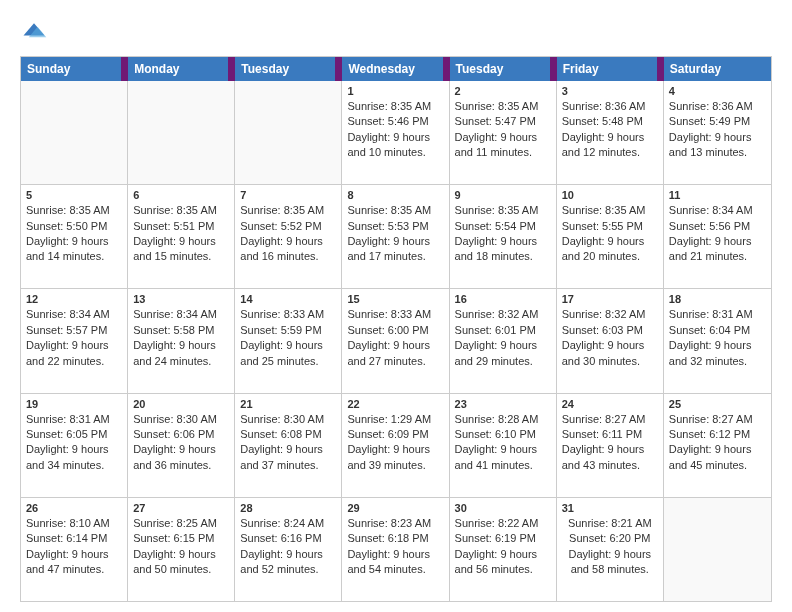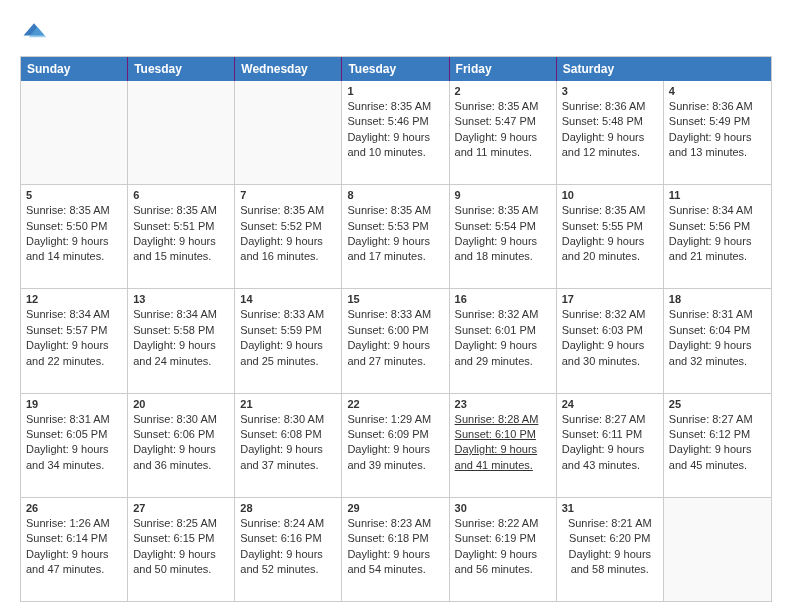--- a/index.html
+++ b/index.html
@@ -58,21 +58,21 @@
       display: grid;
       grid-template-columns: repeat(7, 1fr);
       background: #3a7abf;
     }
     .cal-header-cell {
       color: #fff;
       font-size: 12px;
       font-weight: bold;
       padding: 5px 6px;
       text-align: left;
-      border-right: 1px solid #701a75;
+      border-right: 7px solid #701a75;
     }
     .cal-header-cell:last-child { border-right: none; }
     .calendar-body {
       display: flex;
       flex-direction: column;
       flex: 1;
     }
     .cal-row {
       display: grid;
       grid-template-columns: repeat(7, 1fr);
@@ -119,20 +119,21 @@
     </div>
     <div class="title-block">
       <div class="main-title"></div>
       <div class="subtitle"></div>
     </div>
   </div>
 
   <div style="flex:1; display:flex; flex-direction:column; border:1px solid #ccc;">
     <div class="calendar-header">
     <div class="cal-header-cell">Sunday</div>
+        <div class="cal-header-cell">Monday</div>
         <div class="cal-header-cell">Tuesday</div>
         <div class="cal-header-cell">Wednesday</div>
         <div class="cal-header-cell">Tuesday</div>
         <div class="cal-header-cell">Friday</div>
         <div class="cal-header-cell">Saturday</div>
       </div>
     <div class="calendar-body">
     <div class="cal-row">
           <div class="cal-cell empty"></div>
           <div class="cal-cell empty"></div>
@@ -292,21 +293,21 @@
           </div>
           <div class="cal-cell">
             <span class="cell-day">22</span>
             <div class="cell-info" style="white-space: pre-line;">Sunrise: 1:29 AM
 Sunset: 6:09 PM
 Daylight: 9 hours
 and 39 minutes.</div>
           </div>
           <div class="cal-cell">
             <span class="cell-day">23</span>
-            <div class="cell-info" style="white-space: pre-line; text-decoration: underline;">Sunrise: 8:28 AM
+            <div class="cell-info" style="white-space: pre-line;">Sunrise: 8:28 AM
 Sunset: 6:10 PM
 Daylight: 9 hours
 and 41 minutes.</div>
           </div>
           <div class="cal-cell">
             <span class="cell-day">24</span>
             <div class="cell-info" style="white-space: pre-line;">Sunrise: 8:27 AM
 Sunset: 6:11 PM
 Daylight: 9 hours
 and 43 minutes.</div>
@@ -315,21 +316,21 @@
             <span class="cell-day">25</span>
             <div class="cell-info" style="white-space: pre-line;">Sunrise: 8:27 AM
 Sunset: 6:12 PM
 Daylight: 9 hours
 and 45 minutes.</div>
           </div>
         </div>
         <div class="cal-row">
           <div class="cal-cell">
             <span class="cell-day">26</span>
-            <div class="cell-info" style="white-space: pre-line;">Sunrise: 1:26 AM
+            <div class="cell-info" style="white-space: pre-line;">Sunrise: 8:10 AM
 Sunset: 6:14 PM
 Daylight: 9 hours
 and 47 minutes.</div>
           </div>
           <div class="cal-cell">
             <span class="cell-day">27</span>
             <div class="cell-info" style="white-space: pre-line;">Sunrise: 8:25 AM
 Sunset: 6:15 PM
 Daylight: 9 hours
 and 50 minutes.</div>

